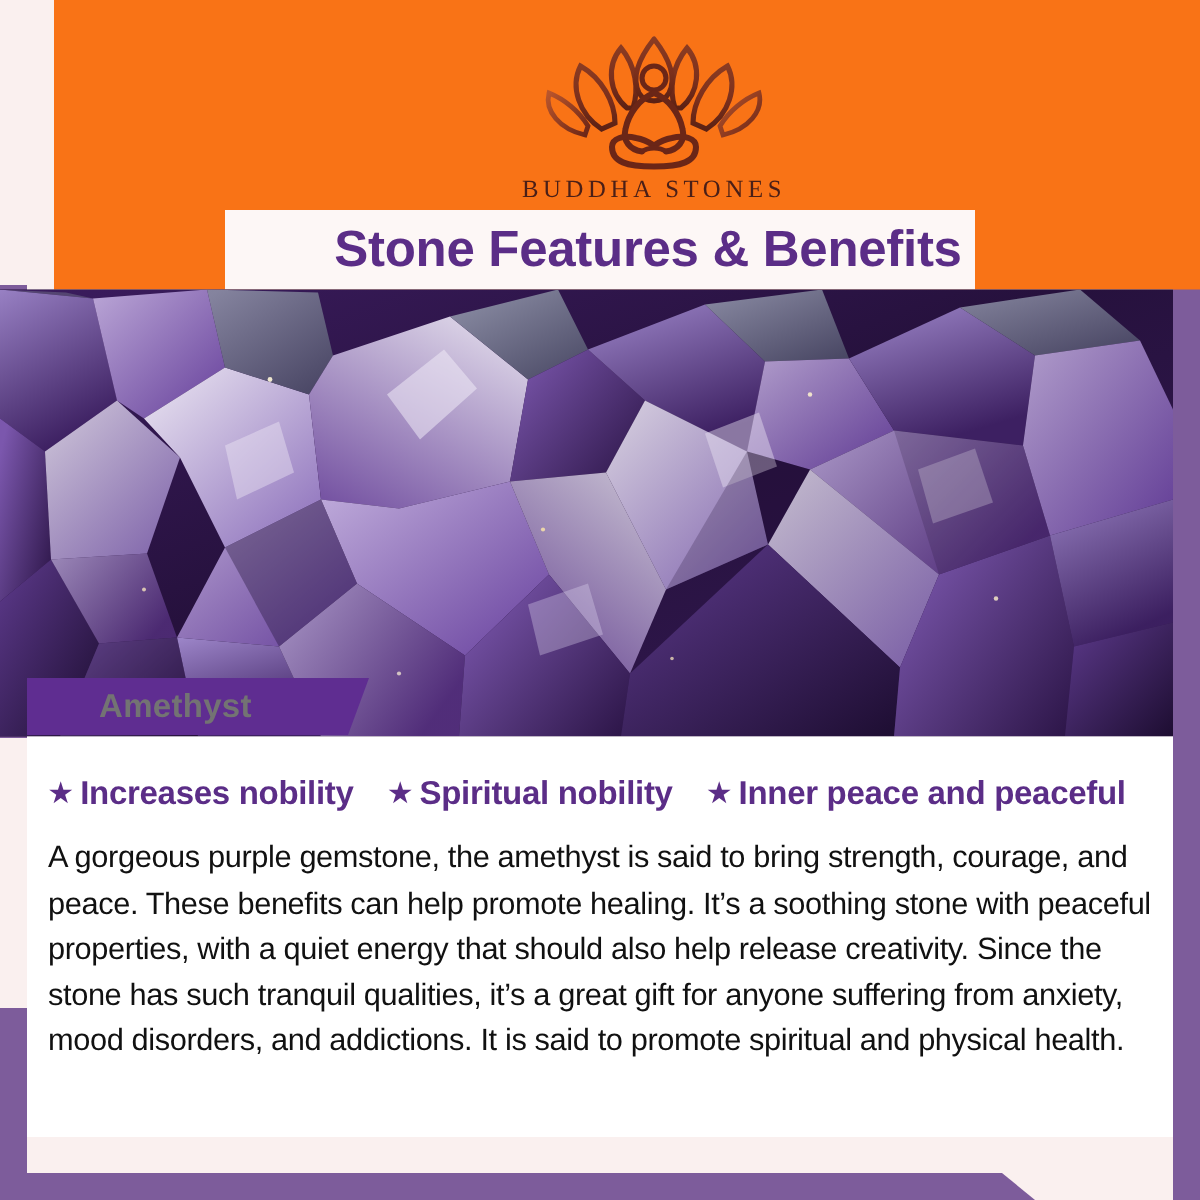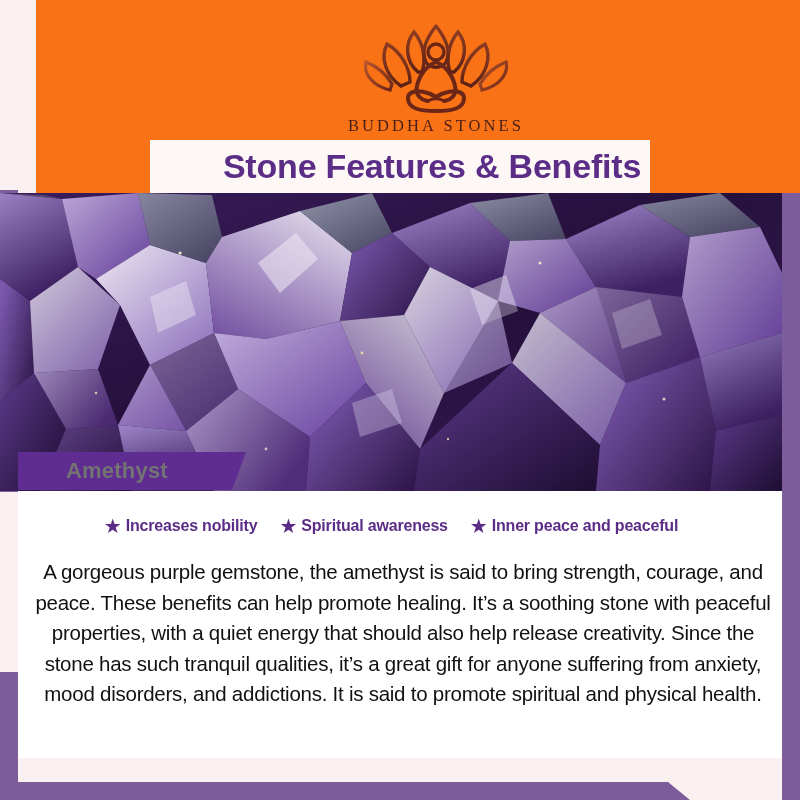--- a/index.html
+++ b/index.html
@@ -176,36 +176,36 @@
     align-items: center;
     white-space: nowrap;
   }
   .benefit-star {
     color: #5b2d87;
     font-size: 20px;
     line-height: 1;
     margin-right: 4px;
   }
   .benefit-label {
-    font-size: 16px;
+    font-size: 22px;
     font-weight: bold;
     color: #5b2d87;
     letter-spacing: -0.2px;
   }
 
   .description {
     position: absolute;
     top: 557px;
     left: 32px;
     width: 742px;
     font-size: 20.5px;
     line-height: 30.5px;
     color: #111111;
     letter-spacing: -0.25px;
-    text-align: center;
+    text-align: left;
   }
 </style>
 </head>
 <body>
 
 <div id="infographic">
 
   <div class="frame-bar frame-top"></div>
   <div class="frame-bar frame-right"></div>
   <div class="frame-bar frame-bottom"></div>
@@ -369,21 +369,21 @@
 
   <div class="content-card"></div>
 
   <div class="benefits-row">
     <div class="benefit">
       <span class="benefit-star">★</span>
       <span class="benefit-label">Increases nobility</span>
     </div>
     <div class="benefit">
       <span class="benefit-star">★</span>
-      <span class="benefit-label">Spiritual awareness</span>
+      <span class="benefit-label">Spiritual nobility</span>
     </div>
     <div class="benefit">
       <span class="benefit-star">★</span>
       <span class="benefit-label">Inner peace and peaceful</span>
     </div>
   </div>
 
   <div class="description">A gorgeous purple gemstone, the amethyst is said to bring strength, courage, and peace. These benefits can help promote healing. It’s a soothing stone with peaceful properties, with a quiet energy that should also help release creativity. Since the stone has such tranquil qualities, it’s a great gift for anyone suffering from anxiety, mood disorders, and addictions. It is said to promote spiritual and physical health.</div>
 
 </div>

